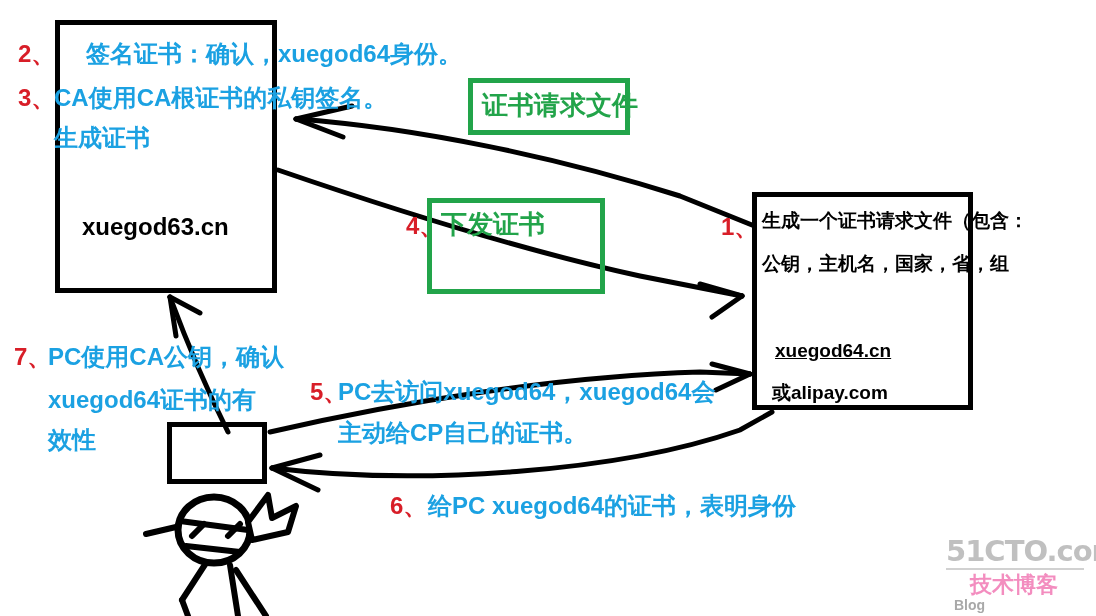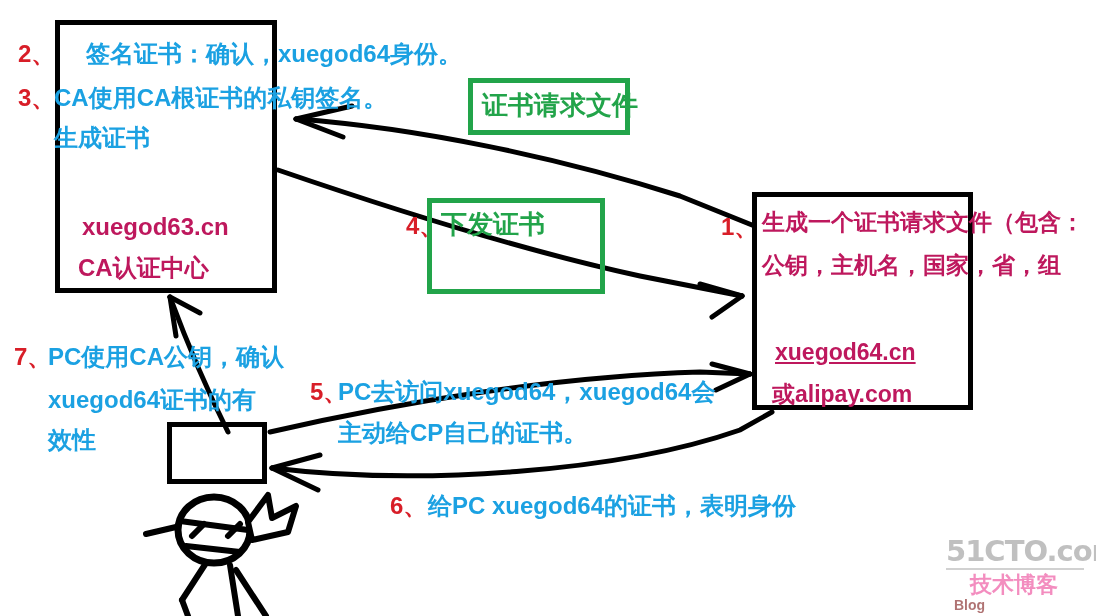--- a/index.html
+++ b/index.html
@@ -47,26 +47,26 @@
   }
   .red {
     color: #d81e28;
     font-weight: bold;
   }
   .green {
     color: #22a44a;
     font-weight: bold;
   }
   .black {
-    color: #be185d;
+    color: #000000;
     font-weight: bold;
   }
   .s26 { font-size: 26px; }
   .s24 { font-size: 24px; }
-  .s23 { font-size: 23px; }
+  .s23 { font-size: 19px; }
   .watermark {
     position: absolute;
     left: 946px;
     top: 536px;
     width: 140px;
     height: 74px;
     opacity: 0.62;
   }
   .wm-top {
     font-family: "DejaVu Sans", sans-serif;
@@ -85,21 +85,21 @@
   .wm-bot {
     font-size: 22px;
     font-weight: bold;
     color: #ec4899;
     line-height: 24px;
     margin-left: 24px;
   }
   .wm-blog {
     font-size: 14px;
     font-weight: bold;
-    color: #7f1d1d;
+    color: #737373;
     vertical-align: 3px;
     margin-left: 8px;
   }
 </style>
 </head>
 <body>
 
 <div id="canvas">
 
   <svg class="svg-layer" viewBox="0 0 1096 616">
@@ -160,21 +160,20 @@
   <div class="box green-box" style="left:427px; top:198px; width:178px; height:96px;"></div>
 
   <span class="txt red s24" style="left:18px; top:42px;">2、</span>
   <span class="txt blue s24" style="left:54px; top:42px;margin-left:32px;">签名证书：确认，xuegod64身份。</span>
 
   <span class="txt red s24" style="left:18px; top:86px;">3、</span>
   <span class="txt blue s24" style="left:54px; top:86px;">CA使用CA根证书的私钥签名。</span>
   <span class="txt blue s24" style="left:54px; top:126px;">生成证书</span>
 
   <span class="txt black s24" style="left:82px; top:215px;">xuegod63.cn</span>
-  <span class="txt black s24" style="left:78px; top:256px;">CA认证中心</span>
 
   <span class="txt green s26" style="left:482px; top:92px;">证书请求文件</span>
 
   <span class="txt red s24" style="left:406px; top:214px;">4、</span>
   <span class="txt green s26" style="left:441px; top:211px;">下发证书</span>
 
   <span class="txt red s24" style="left:721px; top:215px;">1、</span>
   <span class="txt black s23" style="left:762px; top:211px;">生成一个证书请求文件（包含：</span>
   <span class="txt black s23" style="left:762px; top:254px;">公钥，主机名，国家，省，组</span>
   <span class="txt black s23" style="left:775px; top:341px;text-decoration:underline;">xuegod64.cn</span>

